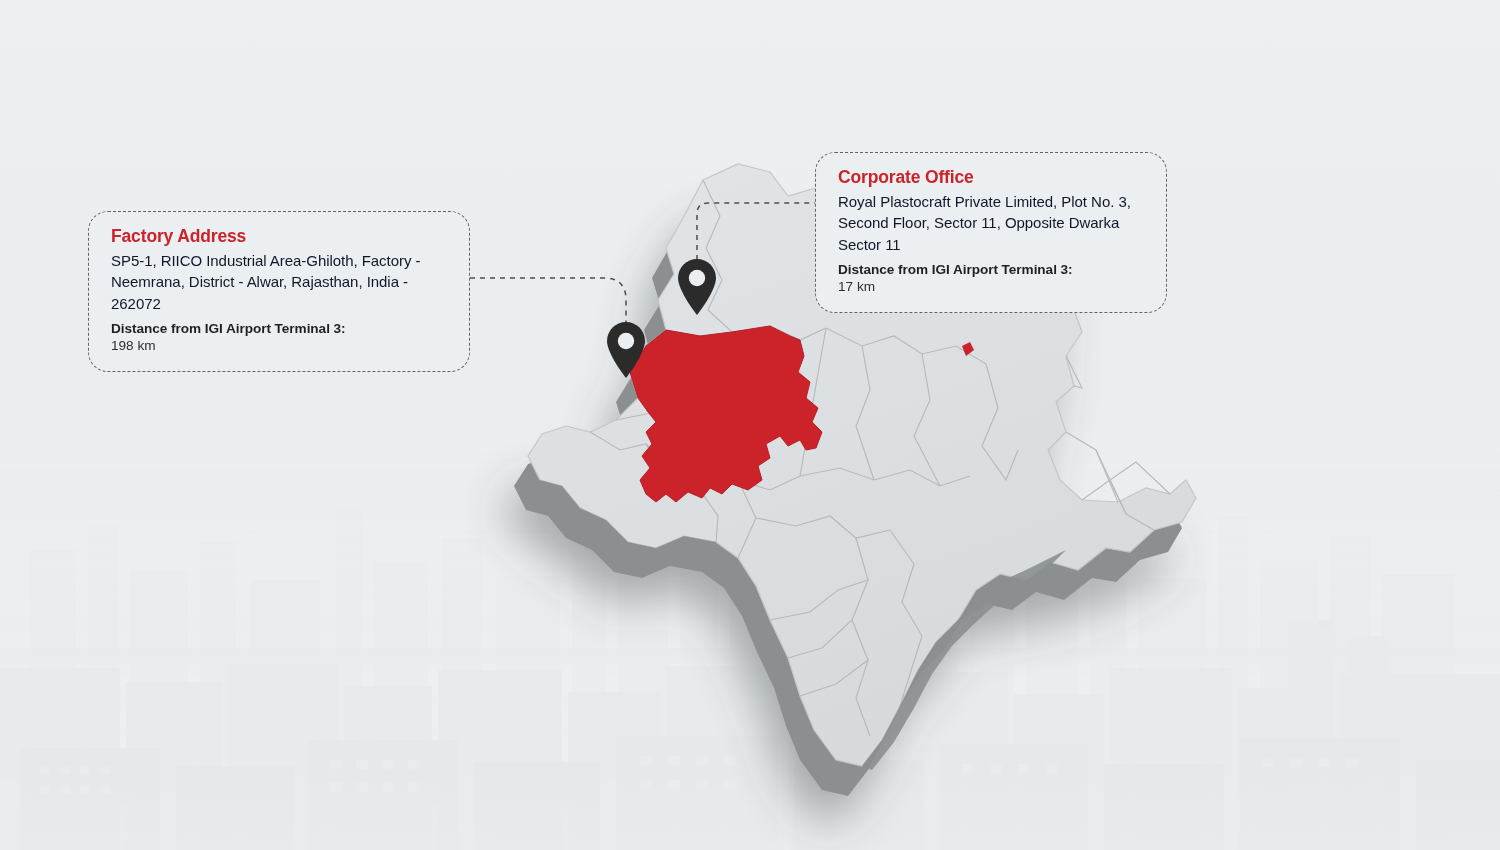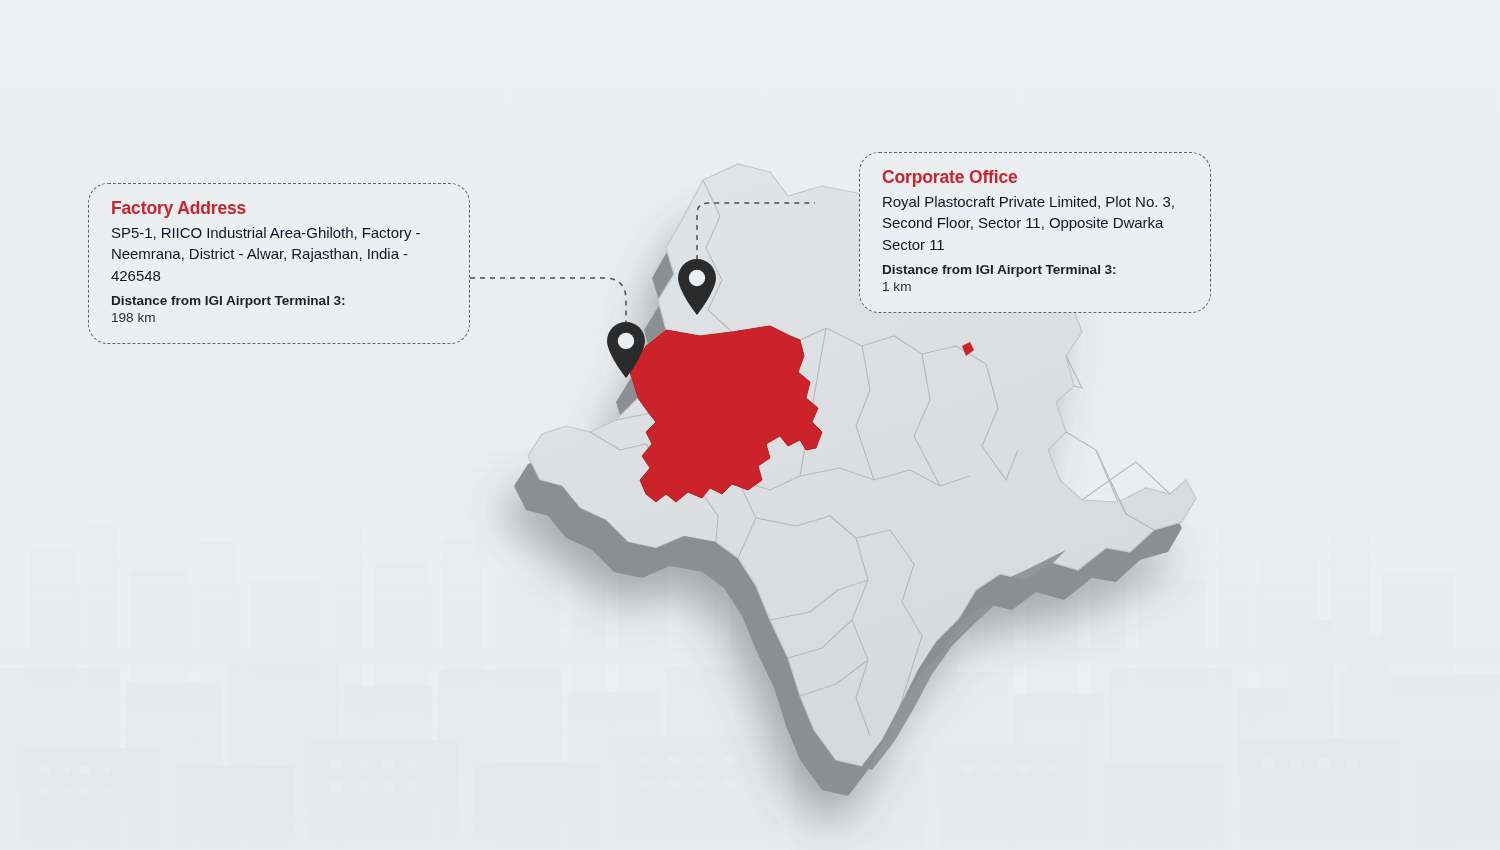--- a/index.html
+++ b/index.html
@@ -65,22 +65,22 @@
     font-weight:bold;
     margin-top:7px;
     letter-spacing:-.05px;
   }
   .card-dist-value {
     color:#2c3033;
     font-size:13.6px;
     line-height:1.42;
   }
 
-  #card-factory { left:88px;  top:183px; width:382px; }
-  #card-corporate { left:815px; top:152px; width:352px;margin-left:44px; }
+  #card-factory { left:88px;  top:211px; width:382px; }
+  #card-corporate { left:815px; top:152px; width:352px; }
 
   
   .leader { position:absolute; z-index:30; pointer-events:none; }
 
   
   #map-wrap {
     position:absolute;
     left:470px; top:150px;
     width:740px; height:640px;
     z-index:20;
@@ -307,26 +307,26 @@
     </g>
     <g transform="translate(697,295)">
       <path fill="#2b2b2b" d="M0,20 C0,20 -19,-4 -19,-17 A19,19 0 1 1 19,-17 C19,-4 0,20 0,20 Z"></path>
       <circle cx="0" cy="-17" r="8.2" fill="#eceff1"></circle>
     </g>
   </svg>
 
   <div class="info-card" id="card-factory">
     <div class="card-title">Factory Address</div>
     <div class="card-body">SP5-1, RIICO Industrial Area-Ghiloth, Factory -</div>
-    <div class="card-body">Neemrana, District - Alwar, Rajasthan, India - 426548</div>
+    <div class="card-body">Neemrana, District - Alwar, Rajasthan, India - 262072</div>
     <div class="card-dist-label">Distance from IGI Airport Terminal 3:</div>
     <div class="card-dist-value">198 km</div>
   </div>
 
   <div class="info-card" id="card-corporate">
     <div class="card-title">Corporate Office</div>
     <div class="card-body">Royal Plastocraft Private Limited, Plot No. 3,</div>
     <div class="card-body">Second Floor, Sector 11, Opposite Dwarka Sector 11</div>
     <div class="card-dist-label">Distance from IGI Airport Terminal 3:</div>
-    <div class="card-dist-value">1 km</div>
+    <div class="card-dist-value">17 km</div>
   </div>
 
 </div>
 
 </body></html>

